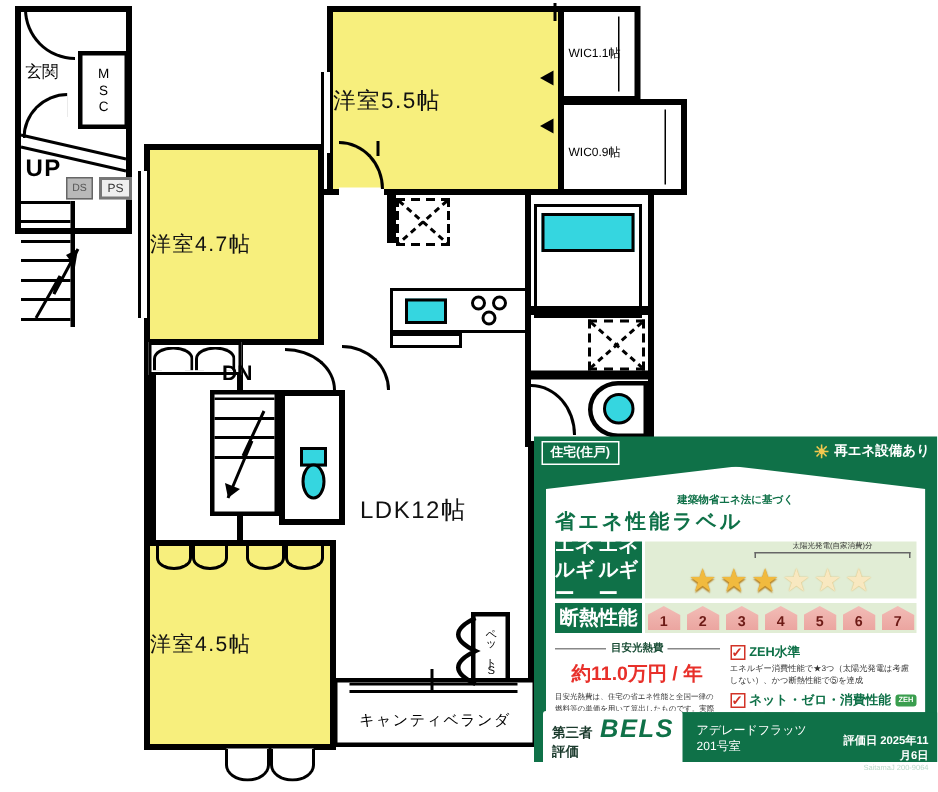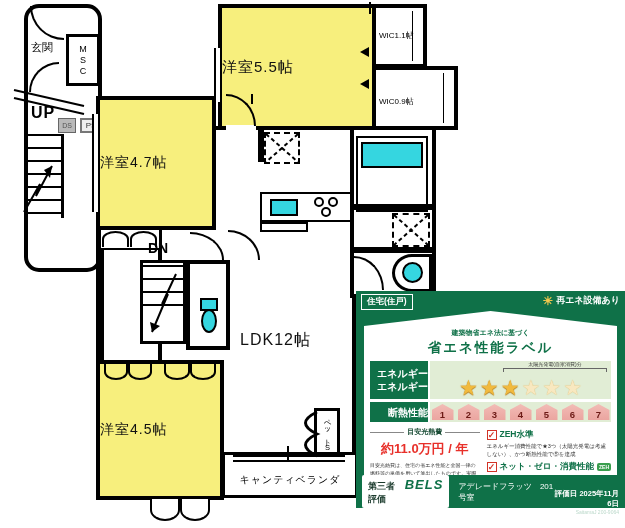--- a/index.html
+++ b/index.html
@@ -28,23 +28,23 @@
   .fixture{position:absolute;border:2px solid var(--wall);background:var(--cyan);}
   .circle{border-radius:50%;}
   .burner{position:absolute;width:10px;height:10px;border:2px solid var(--wall);border-radius:50%;background:#fff;}
   
   #elabel{position:absolute;left:356px;top:291px;width:269px;height:217px;background:var(--green);}
   .el-tag{position:absolute;left:5px;top:3px;border:1px solid #fff;color:#fff;font-size:8.5px;font-weight:bold;padding:1px 5px;}
   .el-renew{position:absolute;right:5px;top:3px;display:flex;align-items:center;gap:3px;color:#fff;font-size:9px;font-weight:bold;}
   .sun{color:#f2c84e;font-size:12px;line-height:12px;}
   .el-card{position:absolute;left:8px;top:20px;width:253px;height:164px;background:#fff;clip-path:polygon(0 15px,50% 0,100% 15px,100% 100%,0 100%);padding:16px 6px 0 6px;}
   .el-law{text-align:center;font-size:7px;font-weight:bold;color:var(--green);margin-top:1px;}
-  .el-title{text-align:center;font-size:13.5px;font-weight:bold;color:var(--green);letter-spacing:2px;margin:1px 0 4px 0;}
+  .el-title{text-align:left;font-size:13.5px;font-weight:bold;color:var(--green);letter-spacing:2px;margin:1px 0 4px 0;}
   .el-row{display:flex;gap:2px;}
-  .el-hdr{width:58px;background:var(--green);color:#fff;font-weight:bold;font-size:10px;display:flex;flex-direction:column;align-items:flex-end;justify-content:center;line-height:1.3;}
+  .el-hdr{width:58px;background:var(--green);color:#fff;font-weight:bold;font-size:13px;display:flex;align-items:center;justify-content:center;line-height:1.3;}
   .el-field{flex:1;background:var(--lgreen);position:relative;display:flex;align-items:flex-end;justify-content:center;gap:2px;}
   .row1{height:38px;}
   .row2{height:20px;margin-top:3px;}
   .star{font-size:21px;line-height:22px;}
   .star.filled{color:var(--star);text-shadow:0 0 1px #b8862a,0 1px 1px #b8862a;}
   .star.solar{color:#f8e8c0;text-shadow:0 0 1px #d9ab50;}
   .solar-note{position:absolute;top:1px;right:4px;width:104px;text-align:center;font-size:5px;color:#333;line-height:1;}
   .solar-bracket{position:absolute;top:7px;right:4px;width:104px;height:4px;border:1px solid #666;border-bottom:none;}
   .house{width:22px;height:16px;clip-path:polygon(0 38%,50% 0,100% 38%,100% 100%,0 100%);background:linear-gradient(#f2bcb6,var(--house));color:#6d1a16;font-size:9.5px;font-weight:bold;display:flex;align-items:flex-end;justify-content:center;margin:2px 1px;}
   .el-bottom{display:flex;margin-top:5px;}
@@ -55,32 +55,32 @@
   .cost-note{font-size:5px;color:#333;line-height:1.6;}
   .el-checks{flex:1;padding-left:7px;}
   .check-row{display:flex;align-items:center;gap:3px;margin-top:2px;}
   .cb{width:10px;height:10px;border:1.5px solid #d23327;background:#fff;color:#d23327;font-size:9px;line-height:8px;display:inline-flex;align-items:center;justify-content:center;font-weight:bold;}
   .check-title{font-size:8.5px;font-weight:bold;color:var(--green);white-space:nowrap;}
   .zeh-badge{background:#3a9e4e;color:#fff;font-size:5px;font-weight:bold;border-radius:2px;padding:1px 2px;}
   .check-text{font-size:5.5px;color:#333;line-height:1.5;margin:1px 0 2px 0;}
   .el-footer{position:absolute;left:0;bottom:0;width:100%;height:33px;background:var(--green);display:flex;align-items:center;padding:0 6px;}
   .bels-box{background:#fff;border-radius:2px;padding:2px 6px;display:flex;align-items:baseline;gap:4px;}
   .ev-label{font-size:9px;font-weight:bold;color:#1a3a2c;}
-  .bels{font-size:13px;font-weight:bold;font-style:italic;color:var(--green);letter-spacing:1px;}
+  .bels{font-size:17px;font-weight:bold;font-style:italic;color:var(--green);letter-spacing:1px;}
   .property{color:#fff;font-size:8px;margin-left:9px;}
   .dateblock{margin-left:auto;text-align:right;}
   .eval-date{color:#fff;font-size:7.5px;font-weight:bold;margin-top:20px;}
   .cert{color:#bcd9cb;font-size:5px;}
 </style>
 </head>
 <body>
 
 <div id="canvas">
 
-  <div class="wallbox" style="left:24px;top:4px;width:78px;height:268px;border-radius:15px;">
+  <div class="wallbox" style="left:10px;top:4px;width:78px;height:152px;">
     <div class="arc arc-bl" style="left:2px;top:-2px;width:34px;height:34px;"></div>
     <div class="abs" style="left:3px;top:32px;font-size:11px;">玄関</div>
     <div class="abs" style="left:38px;top:26px;width:34px;height:52px;border:3px solid var(--wall);background:#fff;display:flex;align-items:center;justify-content:center;">
       <span class="vtext" style="font-size:9px;">MSC</span>
     </div>
     <div class="arc arc-tl" style="left:1px;top:54px;width:30px;height:30px;"></div>
     <div class="abs" style="left:3px;top:96px;font-size:16px;font-weight:bold;letter-spacing:1px;">UP</div>
     <div class="abs" style="left:30px;top:110px;width:18px;height:15px;background:#b9b9b9;border:1px solid #666;color:#555;font-size:7px;display:flex;align-items:center;justify-content:center;">
         <span>DS</span>
       </div>

